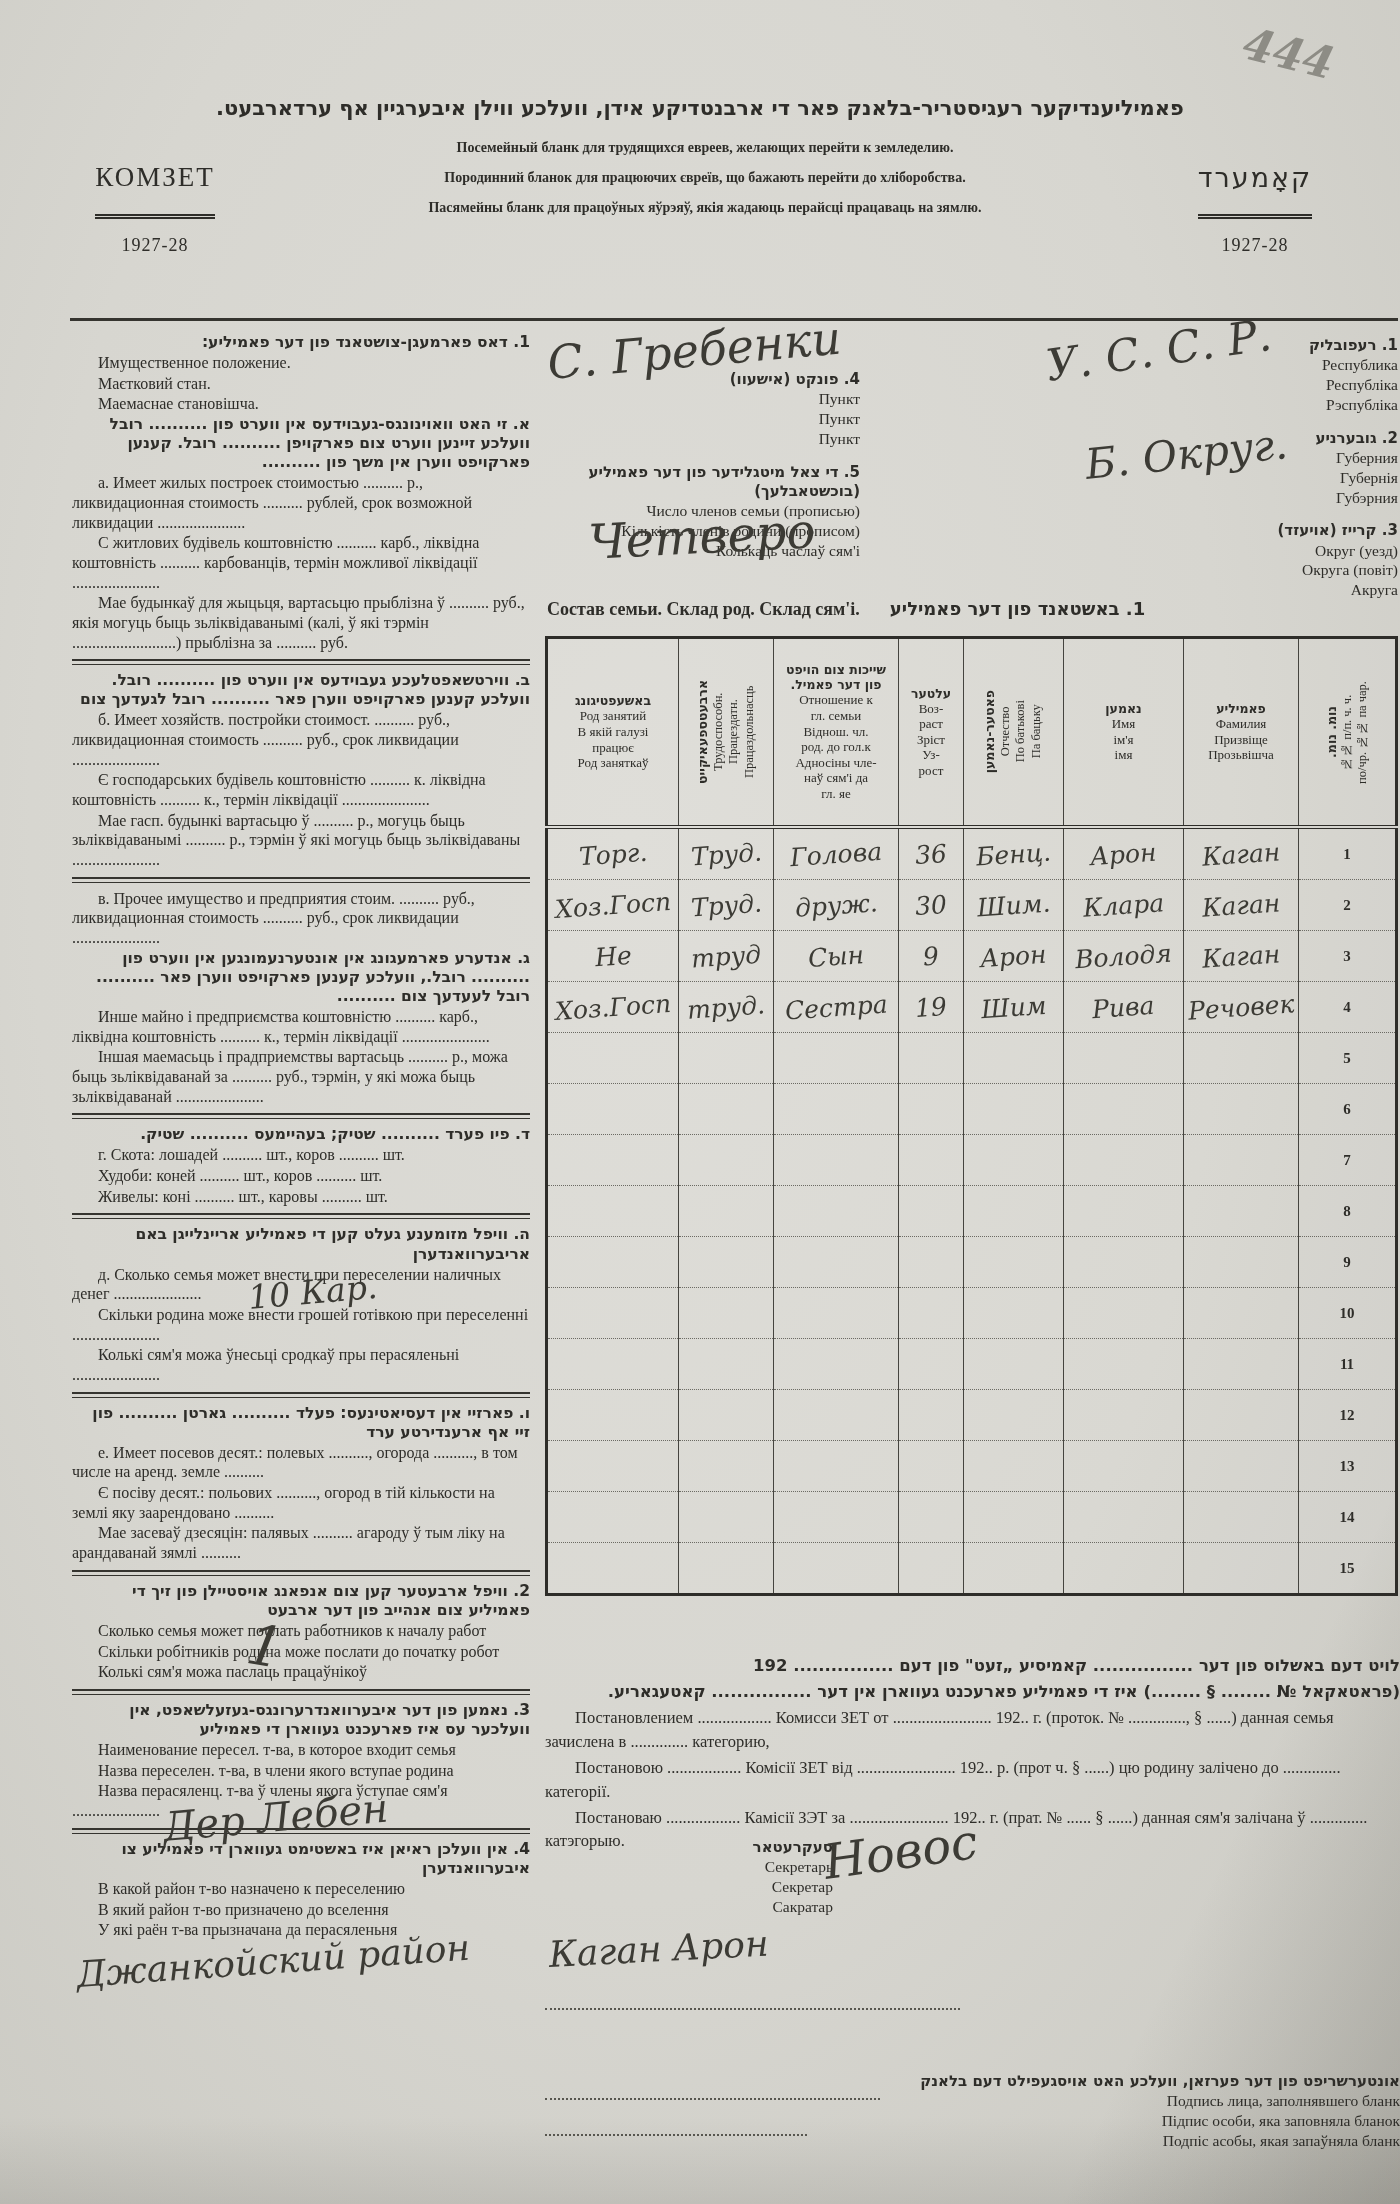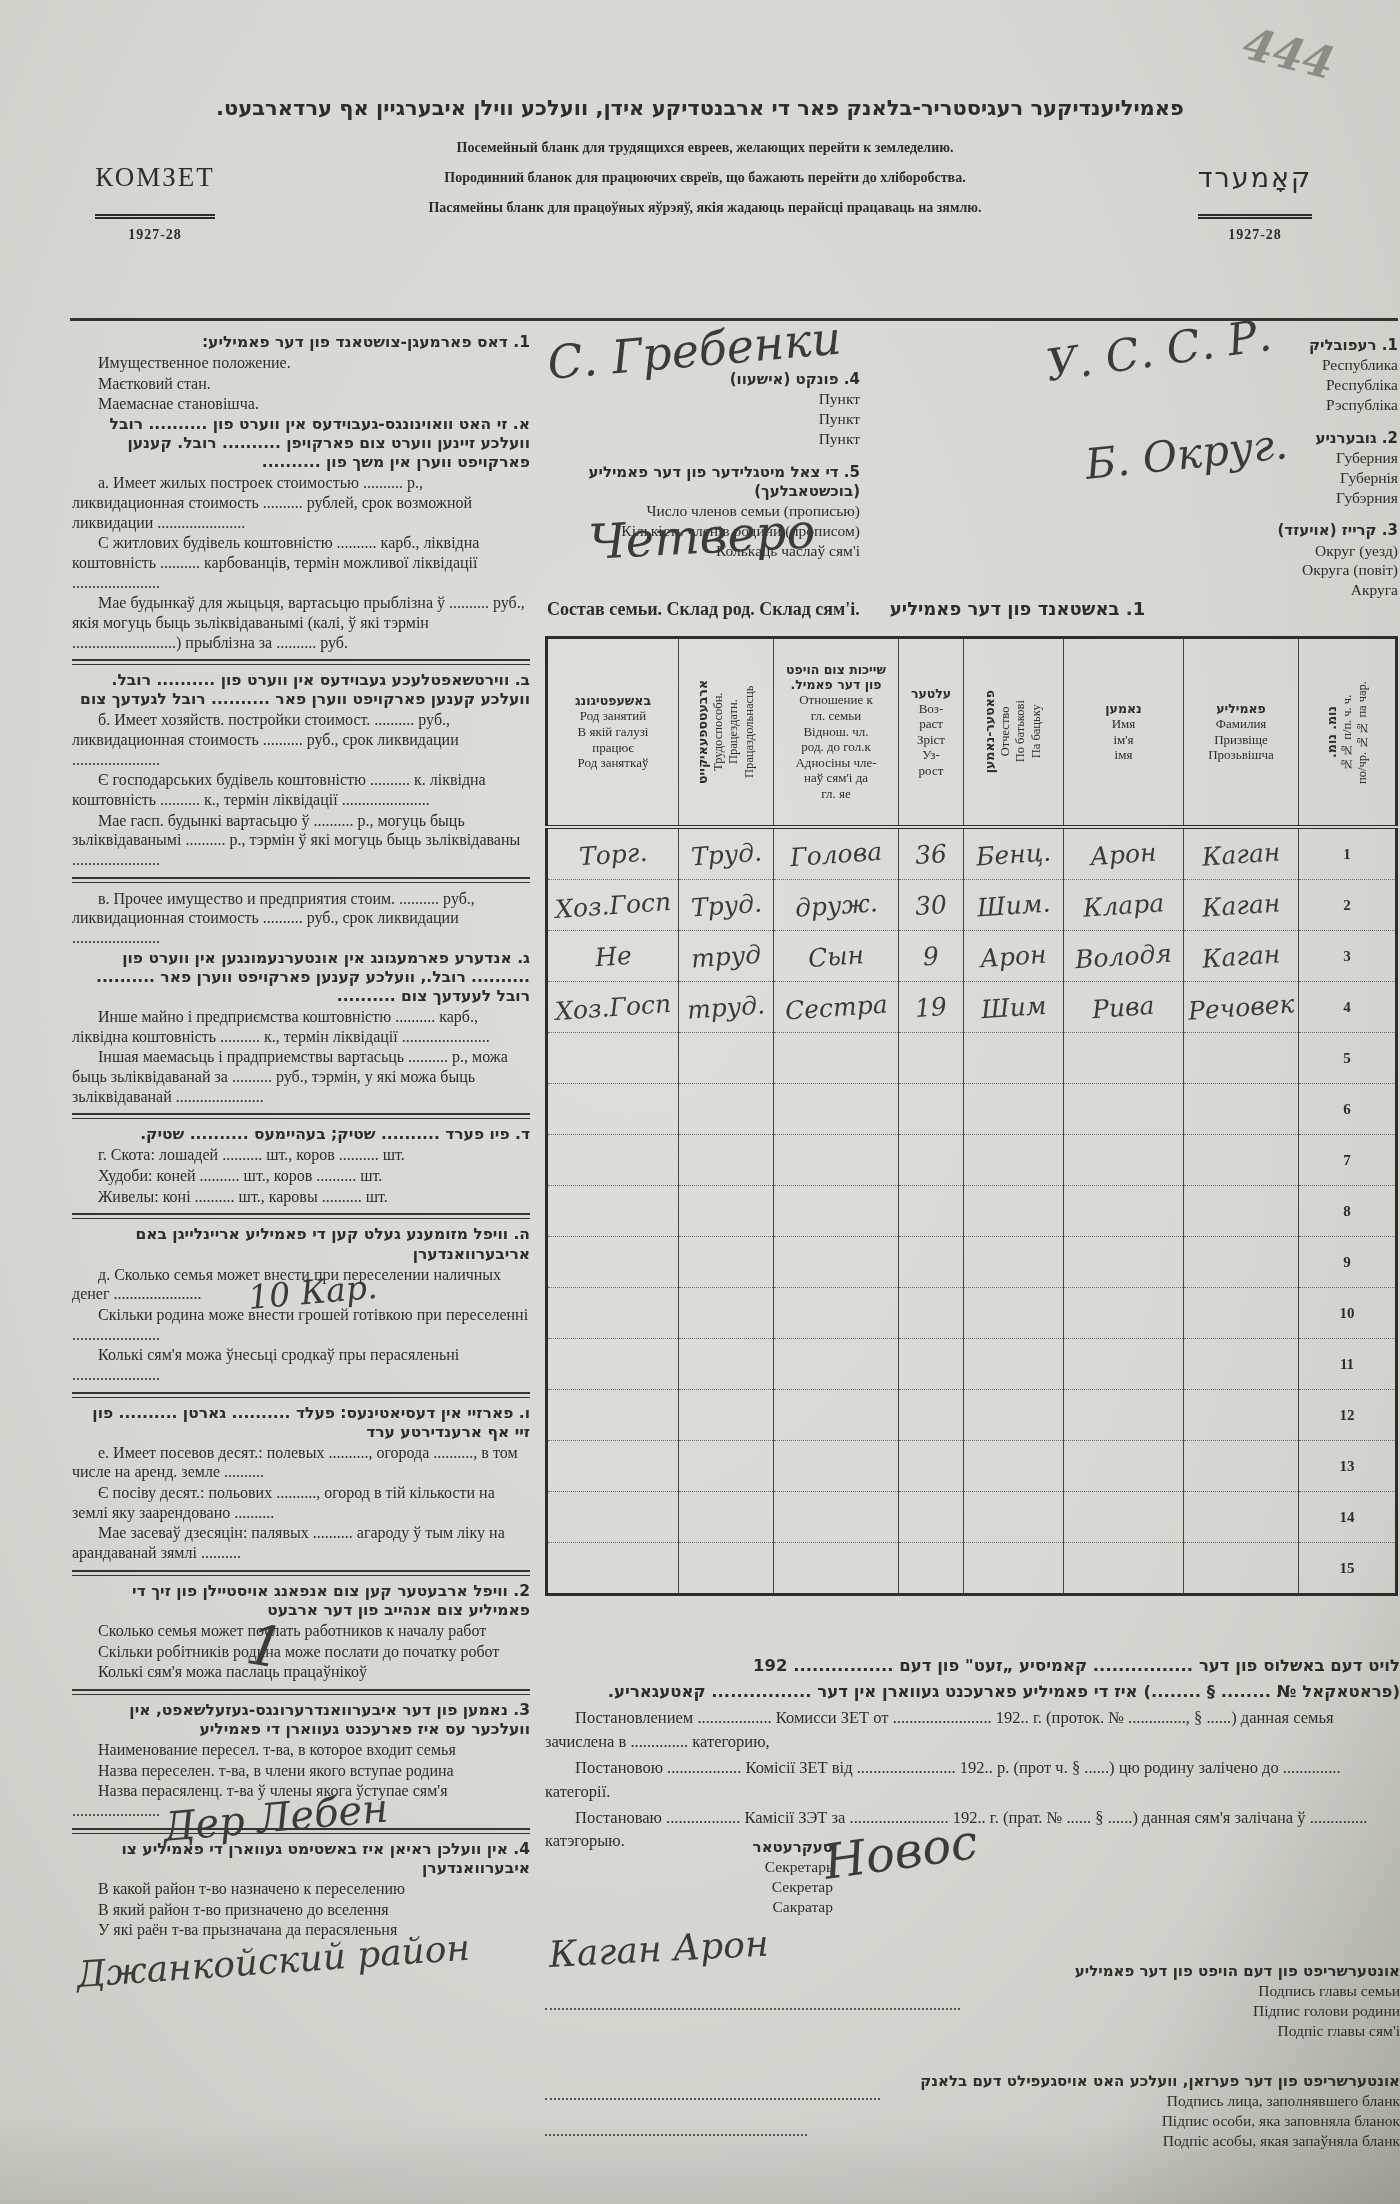--- a/index.html
+++ b/index.html
@@ -9,21 +9,21 @@
       linear-gradient(0deg, rgba(60,58,50,.12) 0%, rgba(0,0,0,0) 4%),
       radial-gradient(ellipse at 45% 38%, #dddcd7 0%, #d7d6d0 55%, #c9c8c1 100%);
     font-family:"Liberation Serif","DejaVu Serif",serif;}
   .yi{direction:rtl;unicode-bidi:embed;font-family:"DejaVu Sans",sans-serif;font-weight:bold;text-align:right;}
   .ru{font-family:"Liberation Serif","DejaVu Serif",serif;}
   
   .top-title{position:absolute;top:96px;left:0;width:100%;text-align:center;font-size:21px;}
   .hdr{position:absolute;top:140px;left:70px;width:1270px;display:grid;grid-template-columns:170px 1fr 170px;align-items:start;}
   .org{text-align:center;padding-top:22px;}
   .org-name{display:inline-block;font-weight:normal;font-size:27px;letter-spacing:2px;border-bottom:5px double #2e2d29;padding-bottom:21px;}
-  .org-years{font-weight:bold;font-size:14px;margin-top:8px;letter-spacing:1px;}
+  .org-years{font-weight:normal;font-size:18px;margin-top:16px;letter-spacing:1px;}
   .titles div{font-weight:bold;font-size:14px;text-align:center;margin-bottom:14px;}
   .titles .t3{margin-top:8px;}
   .top-rule{position:absolute;top:318px;left:70px;width:1328px;border-top:3px solid #35342f;}
   
   .left-col{position:absolute;top:332px;left:72px;width:458px;font-size:16px;line-height:1.23;}
   .left-col p{margin:1px 0;}
   .left-col p.ru{text-indent:26px;}
   .left-col p.yi{font-size:15.5px;}
   .sep{margin:7px 0 6px 0;border-top:2.5px solid #35342f;border-bottom:1.5px solid #35342f;height:3px;}
   
@@ -415,26 +415,20 @@
         <p class="rp ru">Постановою .................. Комісії ЗЕТ від ........................ 192.. р. (прот ч. § ......) цю родину залічено до .............. категорії.</p>
         <p class="rp ru">Постановаю .................. Камісії ЗЭТ за ........................ 192.. г. (прат. № ...... § ......) данная сям'я залічана ў .............. катэгорыю.</p>
       </div>
 
     <div class="sig-secretary" id="sig-secretary">
         <div class="fl yi">סעקרעטאר</div>
         <div class="fl ru">Секретарь</div>
         <div class="fl ru">Секретар</div>
         <div class="fl ru">Сакратар</div>
       </div>
-    <div class="sig-head" id="sig-head">
-        <div class="fl yi">אונטערשריפט פון דעם הויפט פון דער פאמיליע</div>
-        <div class="fl ru">Подпись главы семьи</div>
-        <div class="fl ru">Підпис голови родини</div>
-        <div class="fl ru">Подпіс главы сям'і</div>
-      </div>
     <div class="sig-filler" id="sig-filler">
         <div class="fl yi">אונטערשריפט פון דער פערזאן, וועלכע האט אויסגעפילט דעם בלאנק</div>
         <div class="fl ru">Подпись лица, заполнявшего бланк</div>
         <div class="fl ru">Підпис особи, яка заповняла бланок</div>
         <div class="fl ru">Подпіс асобы, якая запаўняла бланк</div>
       </div>
 
     <div class="dotline" style="top:1678px;left:0;width:415px;"></div>
     <div class="dotline" style="top:1768px;left:0;width:335px;"></div>
     <div class="dotline" style="top:1804px;left:0;width:262px;"></div>

